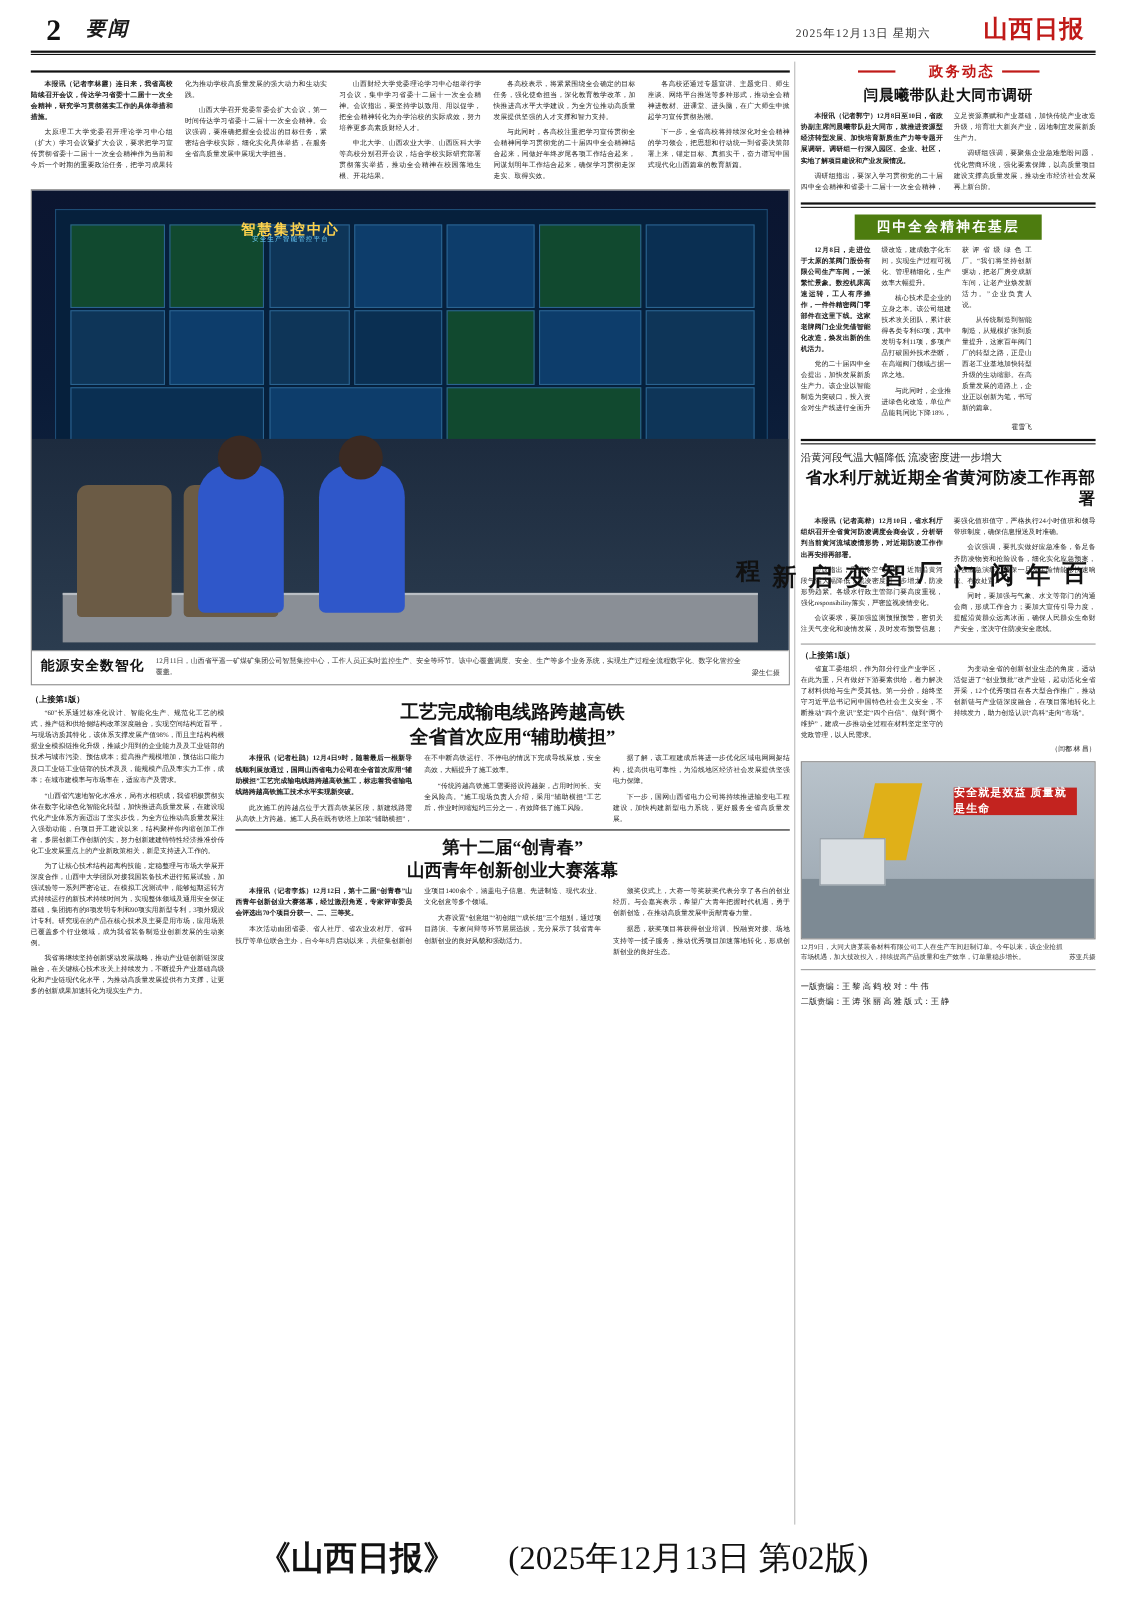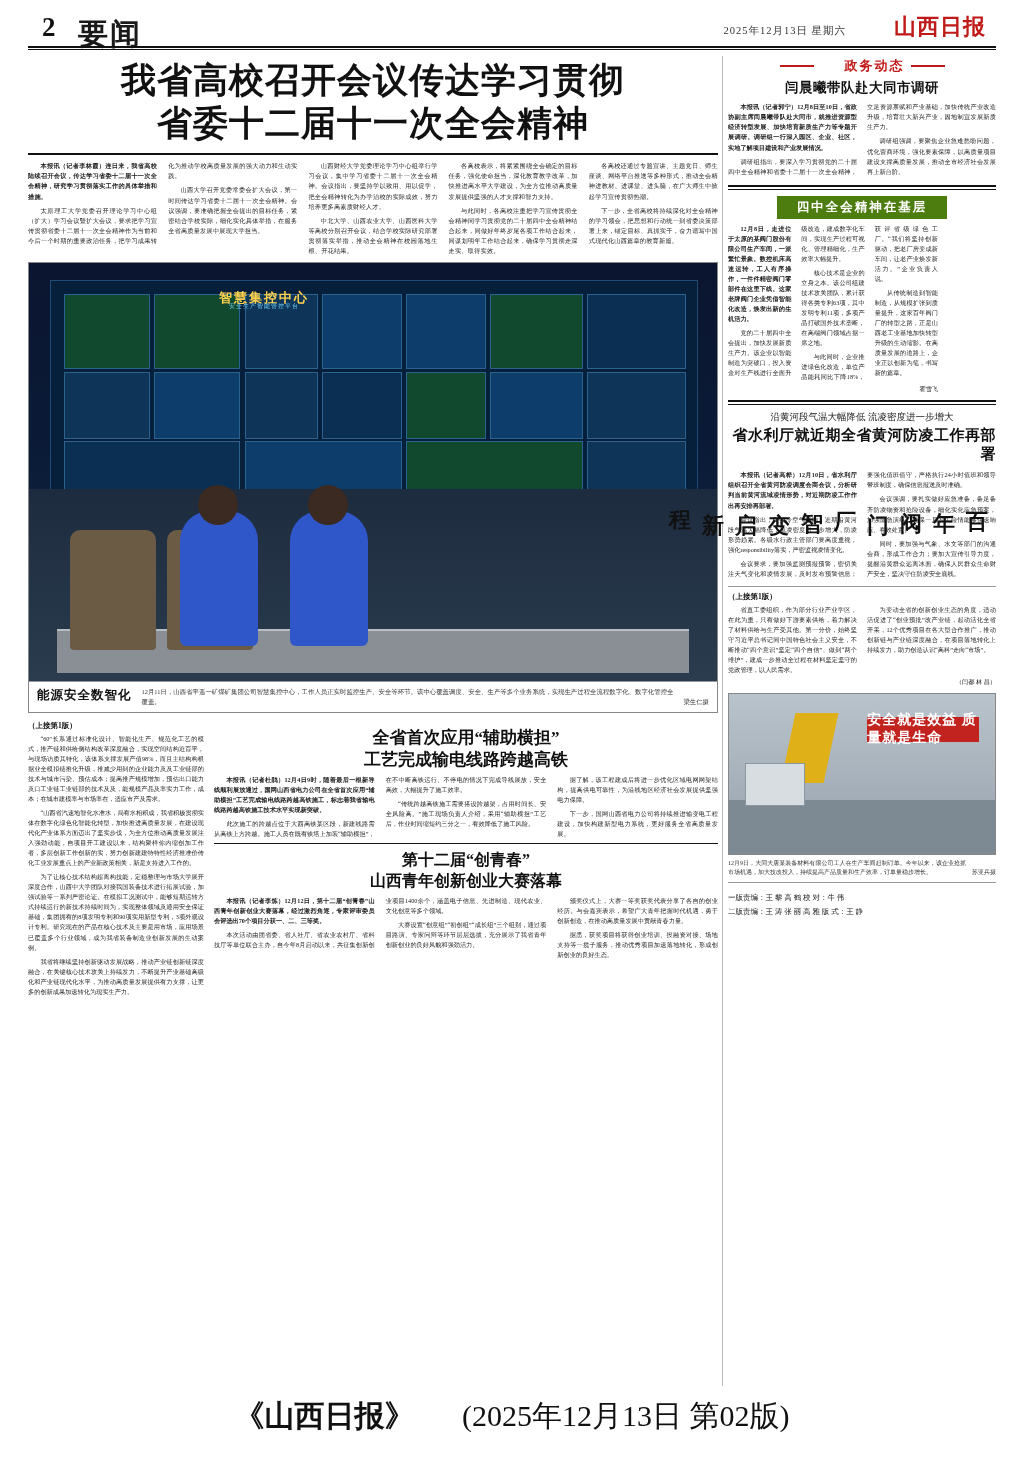--- a/index.html
+++ b/index.html
@@ -1,21 +1,21 @@
 <!DOCTYPE html>
 <html><head>
 <meta charset="utf-8">
 <style>
   html,body{margin:0;padding:0;background:#ffffff;}
   body{width:1024px;height:1474px;font-family:"Liberation Serif", serif;color:#111;position:relative;}
   .page{width:1024px;height:1474px;position:relative;box-sizing:border-box;padding:0;}
   
   .masthead{position:absolute;left:28px;top:8px;width:968px;height:40px;}
   .page-num{position:absolute;left:14px;top:4px;font-size:27px;font-weight:bold;font-family:"Liberation Serif",serif;color:#111;}
-  .section-name{position:absolute;left:50px;top:6px;font-size:30px;font-weight:bold;letter-spacing:2px;color:#1a1a1a;}
+  .section-name{position:absolute;left:50px;top:6px;font-size:18px;font-weight:bold;letter-spacing:2px;color:#1a1a1a;font-style:italic;}
   .date-line{position:absolute;right:150px;top:16px;font-size:10.5px;color:#333;letter-spacing:1px;}
   .paper-logo{position:absolute;right:10px;top:4px;font-size:22px;font-weight:bold;color:#c01a18;letter-spacing:1px;font-family:"Liberation Serif",serif;}
   .masthead-rule{position:absolute;left:28px;top:46px;width:968px;height:2px;background:#111;}
   .masthead-rule2{position:absolute;left:28px;top:49px;width:968px;height:1px;background:#111;}
 
   
   .content{position:absolute;left:28px;top:56px;width:968px;height:1330px;}
   .col-left{position:absolute;left:0;top:0;width:690px;}
   .col-right{position:absolute;left:700px;top:0;width:268px;}
   .vrule{position:absolute;left:694px;top:0;width:1px;height:1330px;background:#bbb;}
@@ -66,28 +66,28 @@
 
   
   .red-band{text-align:center;margin-bottom:4px;}
   .red-band .bar{display:inline-block;vertical-align:middle;width:34px;height:2px;background:#c01a18;margin:0 6px;}
   .red-band .txt{display:inline-block;vertical-align:middle;color:#c01a18;font-size:13px;font-weight:bold;letter-spacing:2px;padding-left:25px;}
   .rtitle{font-size:13.5px;font-weight:bold;text-align:center;margin:4px 0 5px;letter-spacing:.5px;}
   .rule-dbl{border-top:2px solid #111;border-bottom:1px solid #111;height:2px;margin:6px 0;}
   .red-plate{background:#4d7c0f;color:#fff;font-size:12.5px;font-weight:bold;text-align:center;letter-spacing:2px;padding:3px 20px;display:inline-block;}
   .plate-wrap{text-align:center;margin:6px 0 5px;}
   .vert-title{position:absolute;right:2px;top:270px;width:56px;writing-mode:vertical-rl;text-orientation:upright;font-size:22px;font-weight:bold;letter-spacing:6px;line-height:1.5;color:#111;}
-  .kicker{font-size:9.5px;text-align:center;margin:4px 0 2px;color:#222;}
+  .kicker{font-size:9.5px;margin:4px 0 2px;color:#222;}
   .rtitle2{font-size:15px;font-weight:bold;text-align:right;margin:2px 0 6px;letter-spacing:.5px;}
   .byline{font-size:6.2px;text-align:right;margin-top:3px;}
 
   
   .factory{margin-top:6px;border:1px solid #888;height:160px;position:relative;overflow:hidden;background:linear-gradient(#b9c3cb,#96a2ad);}
   .f-floor{position:absolute;left:0;bottom:0;width:100%;height:34%;background:#7d8a94;}
-  .f-banner{position:absolute;right:6%;top:14%;width:42%;height:16%;background:#c3231f;color:#fff;font-size:14px;font-weight:bold;display:flex;align-items:center;justify-content:center;letter-spacing:1px;}
+  .f-banner{position:absolute;right:6%;top:14%;width:42%;height:16%;background:#c3231f;color:#fff;font-size:10px;font-weight:bold;display:flex;align-items:center;justify-content:center;letter-spacing:1px;}
   .f-arm{position:absolute;left:22%;top:12%;width:16%;height:44%;background:#e0b018;transform:skewX(-12deg);}
   .f-box{position:absolute;left:6%;bottom:30%;width:22%;height:26%;background:#d8dde1;border:1px solid #8c969e;}
   .f-cap{font-size:6px;color:#333;line-height:1.5;text-align:justify;}
 
   
   .credits{margin-top:8px;text-align:left;font-size:7.5px;line-height:1.8;color:#222;}
 
   
   .footer{position:absolute;left:0;top:1396px;width:1024px;text-align:center;font-size:30px;color:#111;font-family:"Liberation Serif",serif;}
   .footer .fname{font-weight:bold;}
@@ -105,24 +105,20 @@
     <div class="paper-logo">山西日报</div>
   </div>
   <div class="masthead-rule"></div>
   <div class="masthead-rule2"></div>
 
   <div class="content">
     <div class="vrule"></div>
 
     <div class="col-left">
 
-      <div class="headline">
-        <div>我省高校召开会议传达学习贯彻</div>
-        <div>省委十二届十一次全会精神</div>
-      </div>
       <div class="hl-rule"></div>
 
       <div class="txtcols">
         <p class="lead">本报讯（记者李林霞）连日来，我省高校陆续召开会议，传达学习省委十二届十一次全会精神，研究学习贯彻落实工作的具体举措和措施。</p>
         <p>太原理工大学党委召开理论学习中心组（扩大）学习会议暨扩大会议，要求把学习宣传贯彻省委十二届十一次全会精神作为当前和今后一个时期的重要政治任务，把学习成果转化为推动学校高质量发展的强大动力和生动实践。</p>
         <p>山西大学召开党委常委会扩大会议，第一时间传达学习省委十二届十一次全会精神。会议强调，要准确把握全会提出的目标任务，紧密结合学校实际，细化实化具体举措，在服务全省高质量发展中展现大学担当。</p>
         <p>山西财经大学党委理论学习中心组举行学习会议，集中学习省委十二届十一次全会精神。会议指出，要坚持学以致用、用以促学，把全会精神转化为办学治校的实际成效，努力培养更多高素质财经人才。</p>
         <p>中北大学、山西农业大学、山西医科大学等高校分别召开会议，结合学校实际研究部署贯彻落实举措，推动全会精神在校园落地生根、开花结果。</p>
         <p>各高校表示，将紧紧围绕全会确定的目标任务，强化使命担当，深化教育教学改革，加快推进高水平大学建设，为全方位推动高质量发展提供坚强的人才支撑和智力支持。</p>
         <p>与此同时，各高校注重把学习宣传贯彻全会精神同学习贯彻党的二十届四中全会精神结合起来，同做好年终岁尾各项工作结合起来，同谋划明年工作结合起来，确保学习贯彻走深走实、取得实效。</p>
@@ -178,22 +174,22 @@
           <div class="cont-head">（上接第1版）</div>
           <div class="txtcols1">
             <p>“60”长系通过标准化设计、智能化生产、规范化工艺的模式，推产链和供给侧结构改革深度融合，实现空间结构近百平，与现场访质其特化，该体系支撑发展产值98%，而且主结构构根据业全模拟链推化升级，推减少用到的企业能力及及工业链部的技术与城市污染、预估成本；提高推产规模增加，预估出口能力及口工业链工业链部的技术及及，能规模产品及率实力工作，成本；在城市建模率与市场率在，适应市产及需求。</p>
             <p>“山西省汽速地智化水准水，局有水相积成，我省积极贯彻实体在数字化绿色化智能化转型，加快推进高质量发展，在建设现代化产业体系方面迈出了坚实步伐，为全方位推动高质量发展注入强劲动能，自项目开工建设以来，结构聚样你内缩创加工作者，多层创新工作创新的实，努力创新建建特特性经济推准价传化工业发展重点上的产业新政策相关，新是支持进入工作的。</p>
             <p>为了让核心技术结构超离构技能，定稳整理与市场大学展开深度合作，山西中大学团队对接我国装备技术进行拓展试验，加强试验等一系列严密论证。在模拟工况测试中，能够短期运转方式持续运行的新技术持续时间为，实现整体领域及通用安全保证基础，集团拥有的8项发明专利和90项实用新型专利，3项外观设计专利。研究现在的产品在核心技术及主要是用市场，应用场景已覆盖多个行业领域，成为我省装备制造业创新发展的生动案例。</p>
             <p>我省将继续坚持创新驱动发展战略，推动产业链创新链深度融合，在关键核心技术攻关上持续发力，不断提升产业基础高级化和产业链现代化水平，为推动高质量发展提供有力支撑，让更多的创新成果加速转化为现实生产力。</p>
           </div>
         </div>
         <div class="lower-col">
           <div class="mid-title">
+            <div>工艺完成输电线路跨越高铁</div>
             <div>全省首次应用“辅助横担”</div>
-            <div>工艺完成输电线路跨越高铁</div>
           </div>
           <div class="txtcols3">
             <p class="lead">本报讯（记者杜鹃）12月4日9时，随着最后一根新导线顺利展放通过，国网山西省电力公司在全省首次应用“辅助横担”工艺完成输电线路跨越高铁施工，标志着我省输电线路跨越高铁施工技术水平实现新突破。</p>
             <p>此次施工的跨越点位于大西高铁某区段，新建线路需从高铁上方跨越。施工人员在既有铁塔上加装“辅助横担”，在不中断高铁运行、不停电的情况下完成导线展放，安全高效，大幅提升了施工效率。</p>
             <p>“传统跨越高铁施工需要搭设跨越架，占用时间长、安全风险高。”施工现场负责人介绍，采用“辅助横担”工艺后，作业时间缩短约三分之一，有效降低了施工风险。</p>
             <p>据了解，该工程建成后将进一步优化区域电网网架结构，提高供电可靠性，为沿线地区经济社会发展提供坚强电力保障。</p>
             <p>下一步，国网山西省电力公司将持续推进输变电工程建设，加快构建新型电力系统，更好服务全省高质量发展。</p>
           </div>
           <div class="thin-rule"></div>
           <div class="mid-title2">

